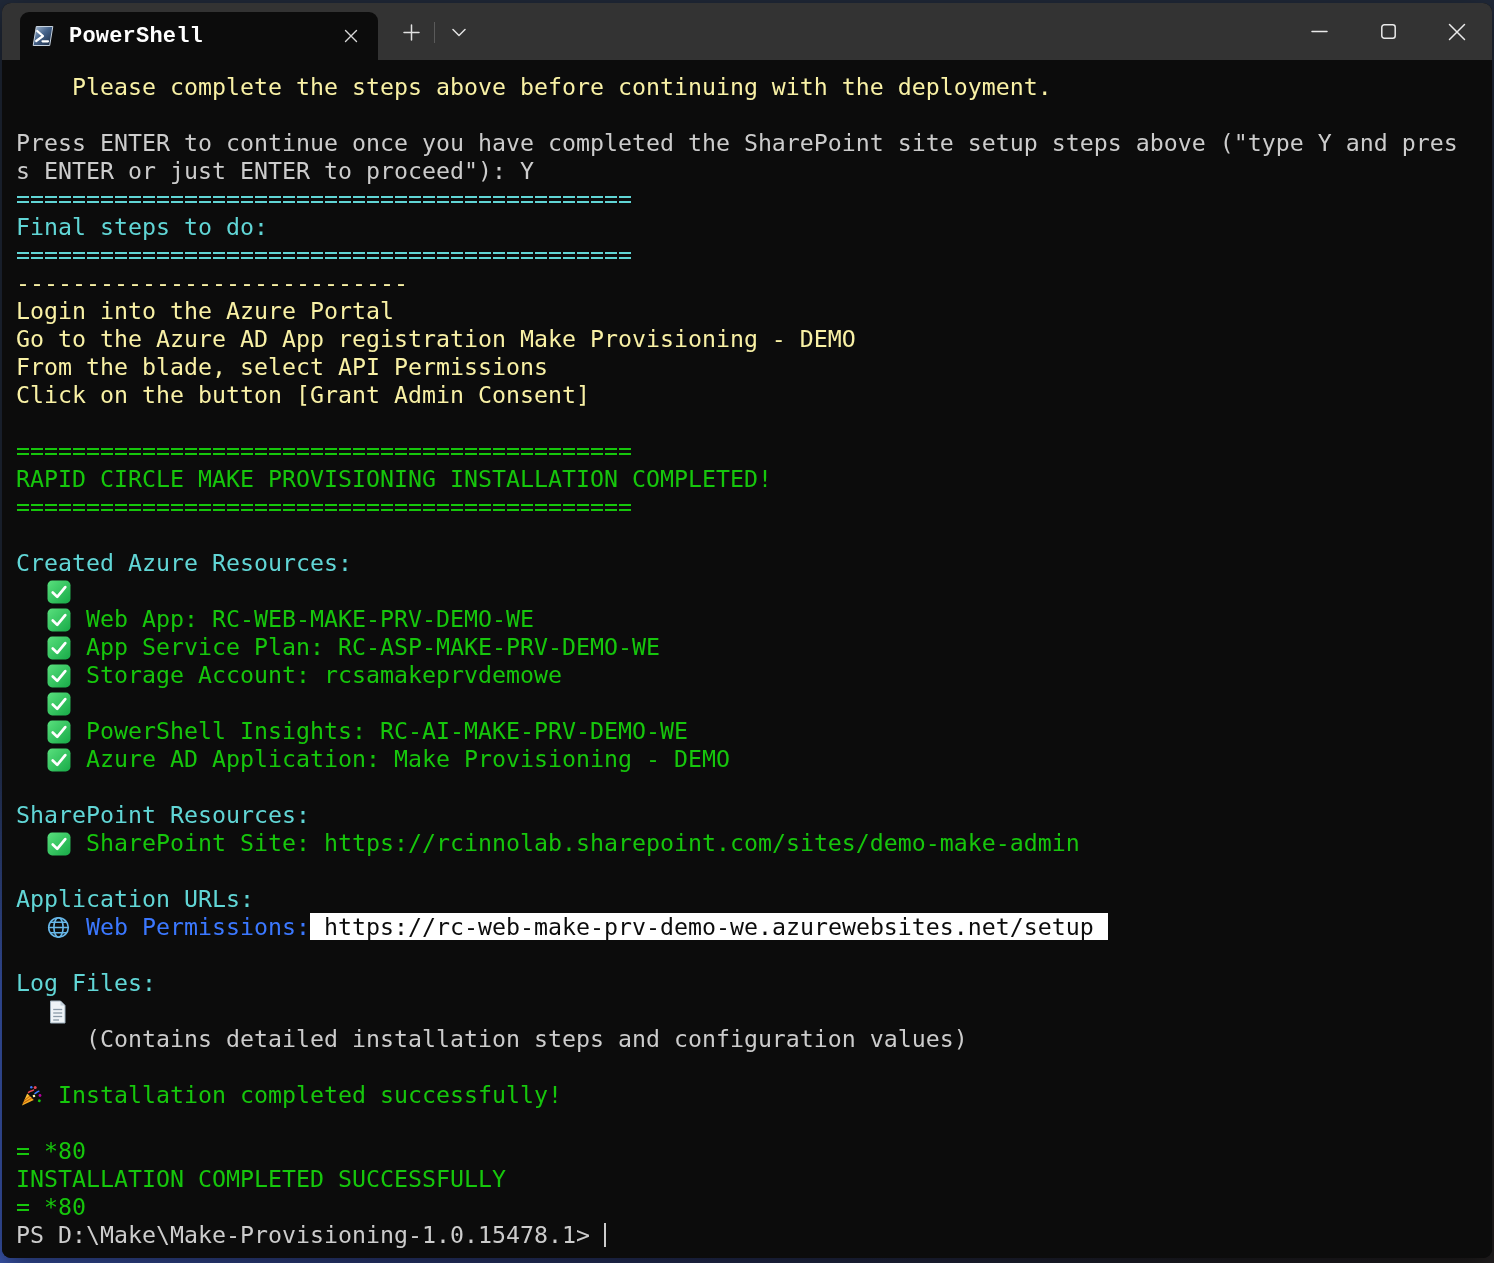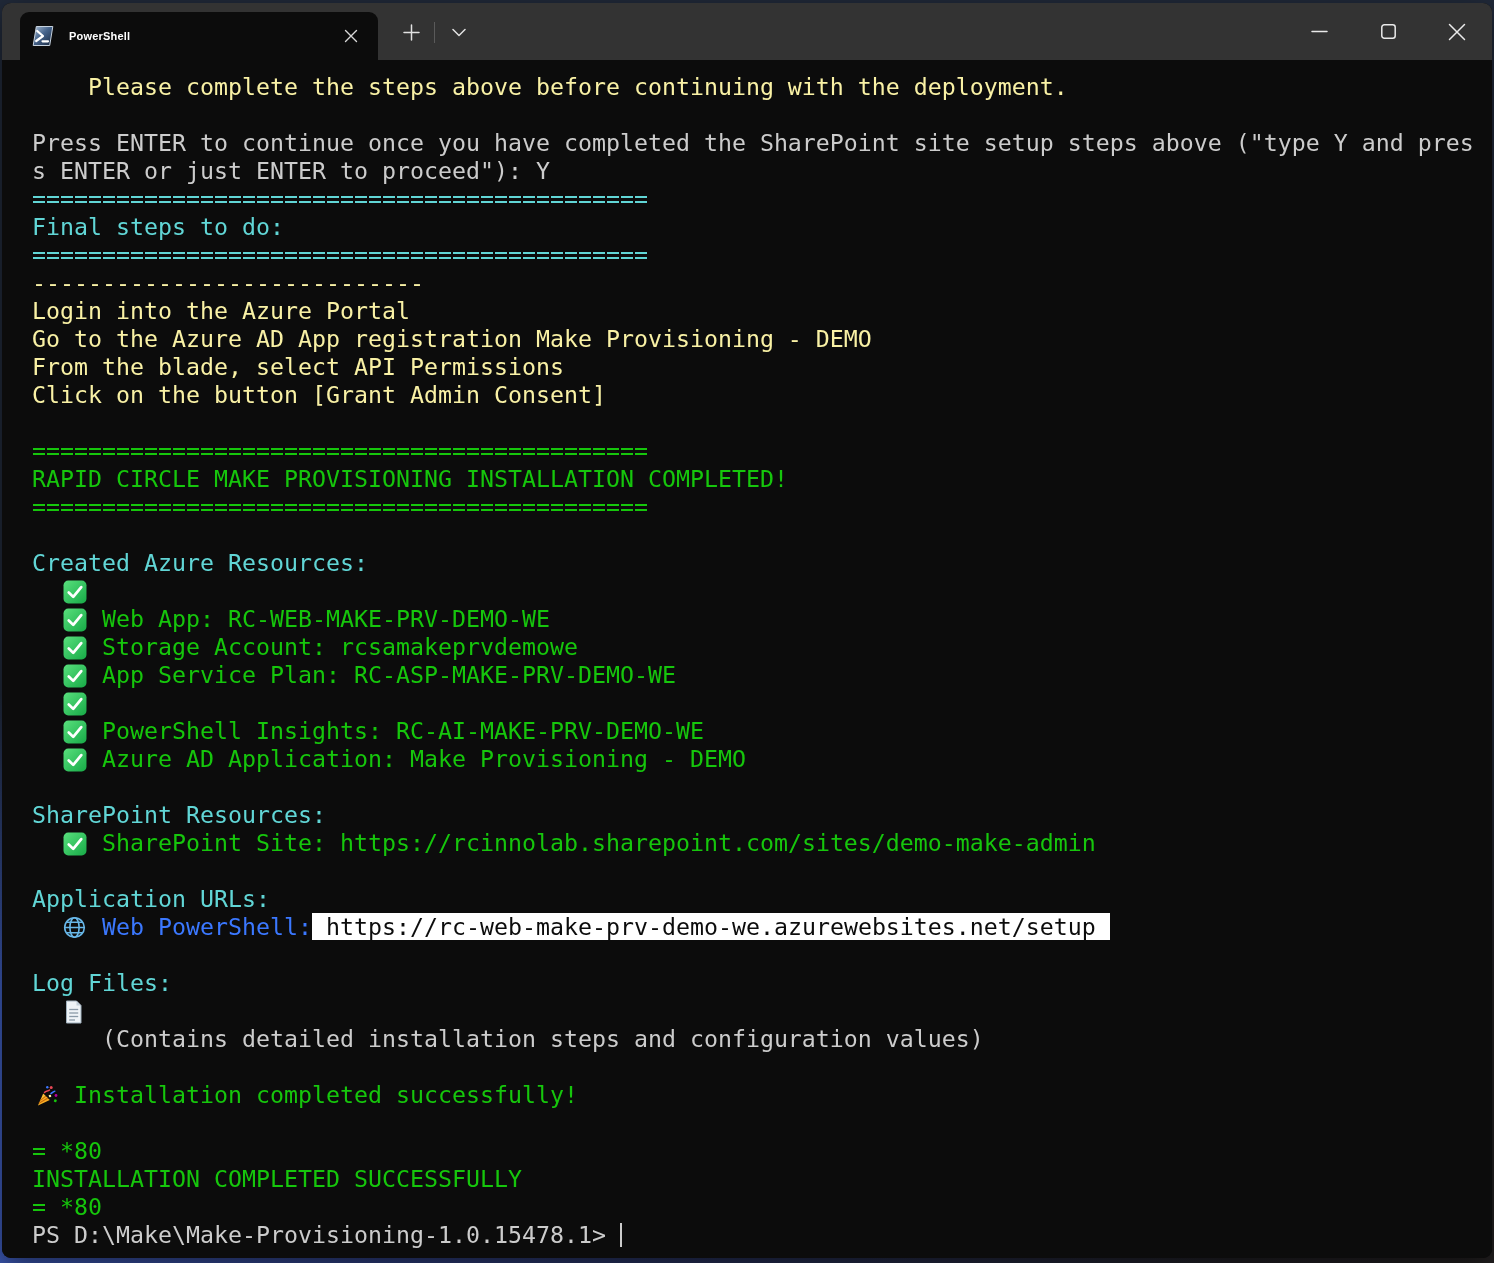--- a/index.html
+++ b/index.html
@@ -20,22 +20,22 @@
     position:absolute; left:0; top:0; width:100%; height:57px;
     background:#333333;
   }
   .tab {
     position:absolute; left:18px; top:9px; width:358px; height:48px;
     background:#0c0c0c; border-radius:9px 9px 0 0;
     display:flex; align-items:center; padding:0 12px 0 12px;
   }
   .tab-icon { width:22px; height:22px; display:block; flex:0 0 auto; }
   .tab-title {
-    margin-left:15px; color:#ffffff; font-size:11px; font-weight:700;
-    font-family:Liberation Sans, sans-serif; letter-spacing:0.2px;
+    margin-left:15px; color:#ffffff; font-size:22px; font-weight:700;
+    font-family:Liberation Mono, monospace; letter-spacing:0.2px;
     white-space:nowrap;
   }
   .tab-close {
     margin-left:auto; width:30px; height:30px; display:flex;
     align-items:center; justify-content:center; border-radius:4px; cursor:pointer;
   }
   .tb-btn {
     position:absolute; top:9px; width:34px; height:40px;
     display:flex; align-items:center; justify-content:center; cursor:pointer;
   }
@@ -44,21 +44,21 @@
   .dropdown-btn { left:440px; }
   .win-btn {
     position:absolute; top:0; width:46px; height:57px;
     display:flex; align-items:center; justify-content:center; cursor:pointer;
   }
   .win-min { left:1294px; }
   .win-max { left:1363px; }
   .win-close { left:1432px; }
   .terminal {
     position:absolute; left:0; top:57px; width:100%; bottom:0;
-    background:#0c0c0c; padding:13px 0 0 30px;
+    background:#0c0c0c; padding:13px 0 0 14px;
     font-family:"DejaVu Sans Mono", monospace;
     font-size:23.25px; line-height:28px;
     color:#cccccc; white-space:pre;
   }
   .line { height:28px; white-space:pre; }
   .c-gray   { color:#cccccc;margin-top:10px; }
   .c-yellow { color:#f9f1a5; }
   .c-cyan   { color:#61d6d6; }
   .c-green  { color:#16c60c; }
   .c-blue   { color:#3b78ff; }
@@ -148,30 +148,30 @@
               <path d="M5.5 12 L9.8 16.2 L17.5 6.8" fill="none" stroke="#ffffff" stroke-width="2.6" stroke-linecap="round" stroke-linejoin="round"></path>
             </svg></span><span class="c-green"> Web App: RC-WEB-MAKE-PRV-DEMO-WE</span></div><div class="line"><span class="c-gray">  </span><span class="emoji"><svg width="24" height="24" viewBox="0 0 23 23">
               <defs>
                 <linearGradient id="ck" x1="0" y1="0" x2="1" y2="1">
                   <stop offset="0" stop-color="#59e07d"></stop>
                   <stop offset="1" stop-color="#17aa47"></stop>
                 </linearGradient>
               </defs>
               <rect x="0.5" y="0.5" width="22" height="22" rx="4.5" fill="url(#ck)"></rect>
               <path d="M5.5 12 L9.8 16.2 L17.5 6.8" fill="none" stroke="#ffffff" stroke-width="2.6" stroke-linecap="round" stroke-linejoin="round"></path>
+            </svg></span><span class="c-green"> App Service Plan: RC-ASP-MAKE-PRV-DEMO-WE</span></div><div class="line"><span class="c-gray">  </span><span class="emoji"><svg width="24" height="24" viewBox="0 0 23 23">
+              <defs>
+                <linearGradient id="ck" x1="0" y1="0" x2="1" y2="1">
+                  <stop offset="0" stop-color="#59e07d"></stop>
+                  <stop offset="1" stop-color="#17aa47"></stop>
+                </linearGradient>
+              </defs>
+              <rect x="0.5" y="0.5" width="22" height="22" rx="4.5" fill="url(#ck)"></rect>
+              <path d="M5.5 12 L9.8 16.2 L17.5 6.8" fill="none" stroke="#ffffff" stroke-width="2.6" stroke-linecap="round" stroke-linejoin="round"></path>
             </svg></span><span class="c-green"> Storage Account: rcsamakeprvdemowe</span></div><div class="line"><span class="c-gray">  </span><span class="emoji"><svg width="24" height="24" viewBox="0 0 23 23">
-              <defs>
-                <linearGradient id="ck" x1="0" y1="0" x2="1" y2="1">
-                  <stop offset="0" stop-color="#59e07d"></stop>
-                  <stop offset="1" stop-color="#17aa47"></stop>
-                </linearGradient>
-              </defs>
-              <rect x="0.5" y="0.5" width="22" height="22" rx="4.5" fill="url(#ck)"></rect>
-              <path d="M5.5 12 L9.8 16.2 L17.5 6.8" fill="none" stroke="#ffffff" stroke-width="2.6" stroke-linecap="round" stroke-linejoin="round"></path>
-            </svg></span><span class="c-green"> App Service Plan: RC-ASP-MAKE-PRV-DEMO-WE</span></div><div class="line"><span class="c-gray">  </span><span class="emoji"><svg width="24" height="24" viewBox="0 0 23 23">
               <defs>
                 <linearGradient id="ck" x1="0" y1="0" x2="1" y2="1">
                   <stop offset="0" stop-color="#59e07d"></stop>
                   <stop offset="1" stop-color="#17aa47"></stop>
                 </linearGradient>
               </defs>
               <rect x="0.5" y="0.5" width="22" height="22" rx="4.5" fill="url(#ck)"></rect>
               <path d="M5.5 12 L9.8 16.2 L17.5 6.8" fill="none" stroke="#ffffff" stroke-width="2.6" stroke-linecap="round" stroke-linejoin="round"></path>
             </svg></span></div><div class="line"><span class="c-gray">  </span><span class="emoji"><svg width="24" height="24" viewBox="0 0 23 23">
               <defs>
@@ -199,21 +199,21 @@
                 </linearGradient>
               </defs>
               <rect x="0.5" y="0.5" width="22" height="22" rx="4.5" fill="url(#ck)"></rect>
               <path d="M5.5 12 L9.8 16.2 L17.5 6.8" fill="none" stroke="#ffffff" stroke-width="2.6" stroke-linecap="round" stroke-linejoin="round"></path>
             </svg></span><span class="c-green"> SharePoint Site: https://rcinnolab.sharepoint.com/sites/demo-make-admin</span></div><div class="line"></div><div class="line"><span class="c-cyan">Application URLs:</span></div><div class="line"><span class="c-gray">  </span><span class="emoji"><svg width="23" height="23" viewBox="0 0 23 23">
               <g fill="none" stroke="#68b7e8" stroke-width="1.6">
                 <circle cx="11.5" cy="11.5" r="9.8"></circle>
                 <ellipse cx="11.5" cy="11.5" rx="4.6" ry="9.8"></ellipse>
                 <path d="M2 11.5 L21 11.5 M3.3 6.2 L19.7 6.2 M3.3 16.8 L19.7 16.8"></path>
               </g>
-            </svg></span><span class="c-blue"> Web PowerShell:</span><span class="c-inverse"> https://rc-web-make-prv-demo-we.azurewebsites.net/setup </span></div><div class="line"></div><div class="line"><span class="c-cyan">Log Files:</span></div><div class="line"><span class="c-gray">  </span><span class="emoji"><svg width="21" height="24" viewBox="0 0 21 24">
+            </svg></span><span class="c-blue"> Web Permissions:</span><span class="c-inverse"> https://rc-web-make-prv-demo-we.azurewebsites.net/setup </span></div><div class="line"></div><div class="line"><span class="c-cyan">Log Files:</span></div><div class="line"><span class="c-gray">  </span><span class="emoji"><svg width="21" height="24" viewBox="0 0 21 24">
               <path d="M3.5 1 L13.5 1 L18 5.5 L18 23 L3.5 23 Z" fill="#eef3f7" stroke="#9fb0bd" stroke-width="1"></path>
               <path d="M13.5 1 L13.5 5.5 L18 5.5 Z" fill="#c2cfd9"></path>
               <g stroke="#8a9aa8" stroke-width="1.3">
                 <line x1="6.2" y1="9.5" x2="15.2" y2="9.5"></line>
                 <line x1="6.2" y1="13" x2="15.2" y2="13"></line>
                 <line x1="6.2" y1="16.5" x2="15.2" y2="16.5"></line>
                 <line x1="6.2" y1="20" x2="12" y2="20"></line>
               </g>
             </svg></span></div><div class="line"><span class="c-gray">     (Contains detailed installation steps and configuration values)</span></div><div class="line"></div><div class="line"><span class="emoji"><svg width="24" height="24" viewBox="0 0 24 24">
               <defs>

